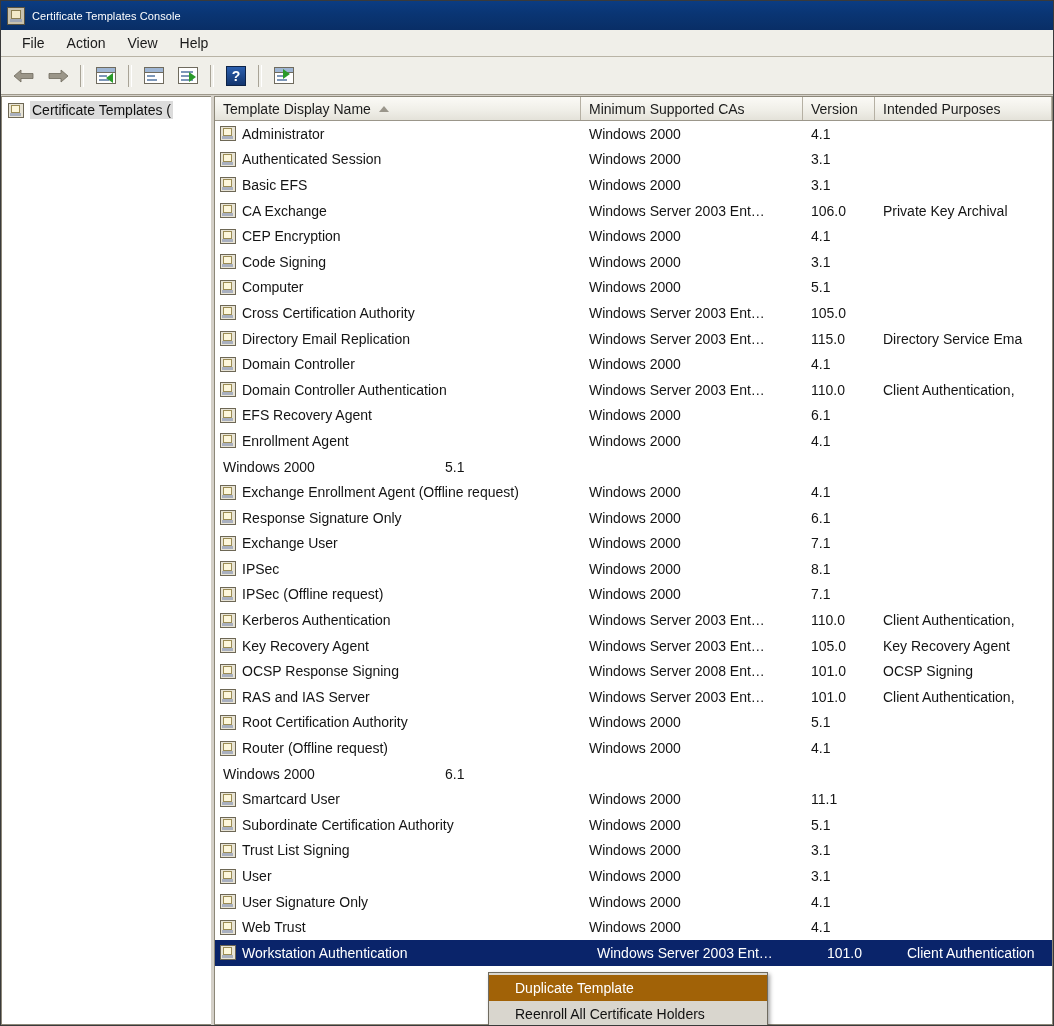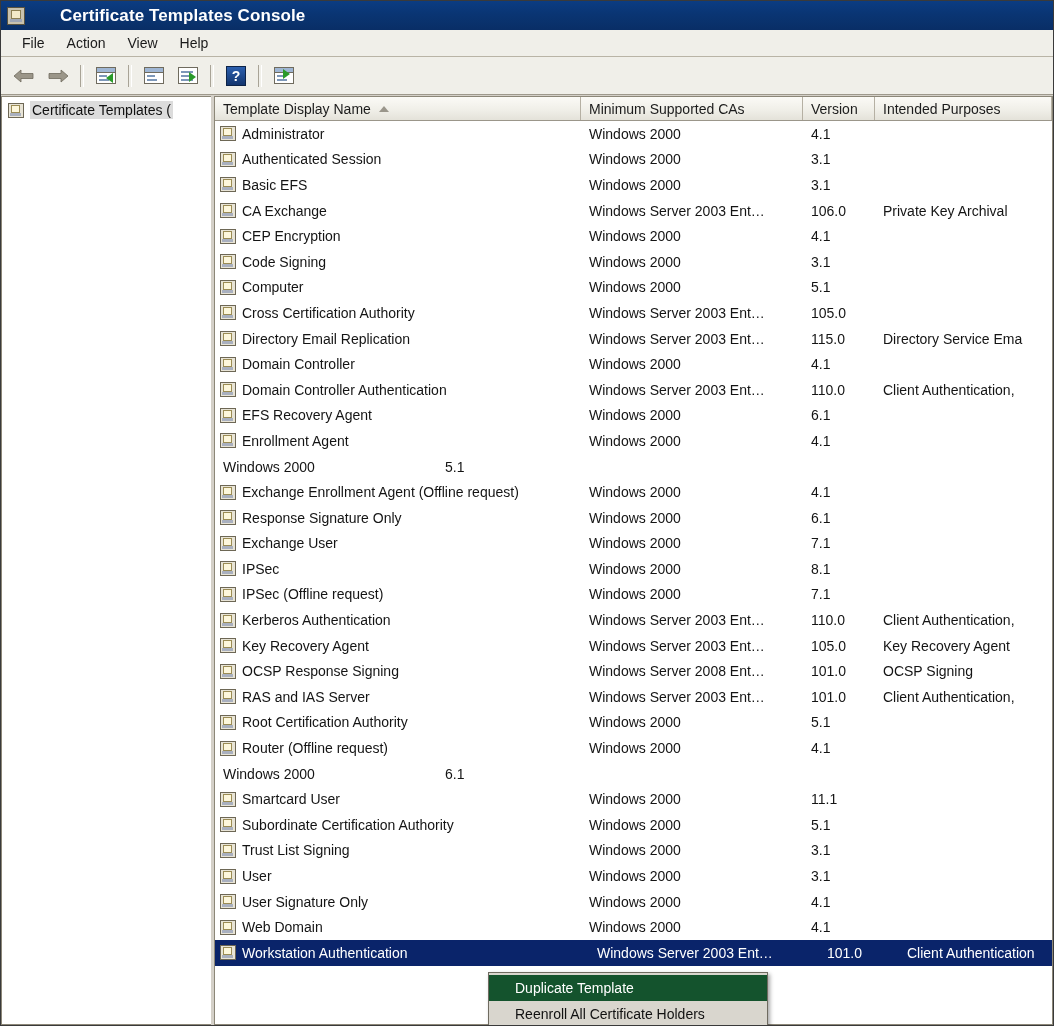--- a/index.html
+++ b/index.html
@@ -45,25 +45,24 @@
     box-sizing: border-box;
   }
   .title-icon::after {
     content: "";
     position: absolute; left: 2px; bottom: 2px;
     width: 12px; height: 3px;
     background: #9fa6b5;
   }
   .title-text {
     color: #ffffff;
-    font-size: 17px;
-    font-weight: bold;
+    font-size: 11px;
+    font-weight: normal;
     letter-spacing: 0.1px;
     white-space: nowrap;
-    margin-left: 28px;
   }
 
   
   .menubar {
     height: 27px;
     background: #f0efe9;
     border-bottom: 1px solid #b9b4a6;
     display: flex;
     align-items: center;
     padding-left: 10px;
@@ -291,21 +290,21 @@
     height: 26px;
     display: flex;
     align-items: center;
     padding-left: 26px;
     font-size: 14px;
     color: #111111;
     box-sizing: border-box;
     white-space: nowrap;
   }
   .ctx-item.highlight {
-    background: #14532d;
+    background: #a16207;
     color: #ffffff;
   }
 </style>
 </head>
 <body>
 
 <div id="app">
 
   <div class="titlebar">
     <div class="title-icon"></div>
@@ -665,21 +664,21 @@
               <span class="cert-icon"></span>
               <span>User Signature Only</span>
             </div>
             <div class="cell cas">Windows 2000</div>
             <div class="cell ver">4.1</div>
             <div class="cell purp"></div>
           </div>
           <div class="row">
             <div class="cell name">
               <span class="cert-icon"></span>
-              <span>Web Domain</span>
+              <span>Web Trust</span>
             </div>
             <div class="cell cas">Windows 2000</div>
             <div class="cell ver">4.1</div>
             <div class="cell purp"></div>
           </div>
           <div class="row selected">
             <div class="cell name">
               <span class="cert-icon"></span>
               <span>Workstation Authentication</span>
             </div>

